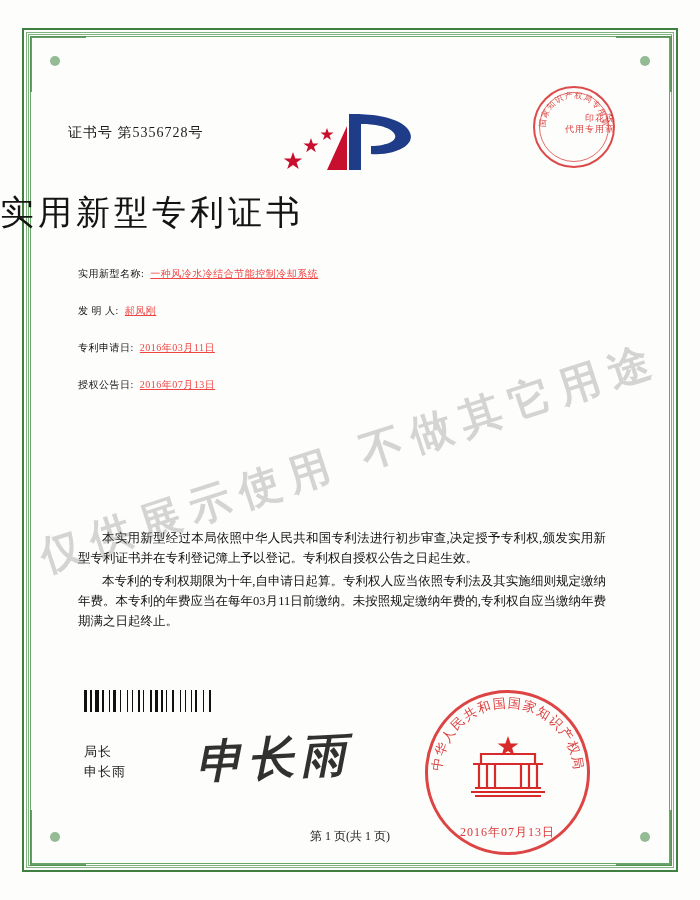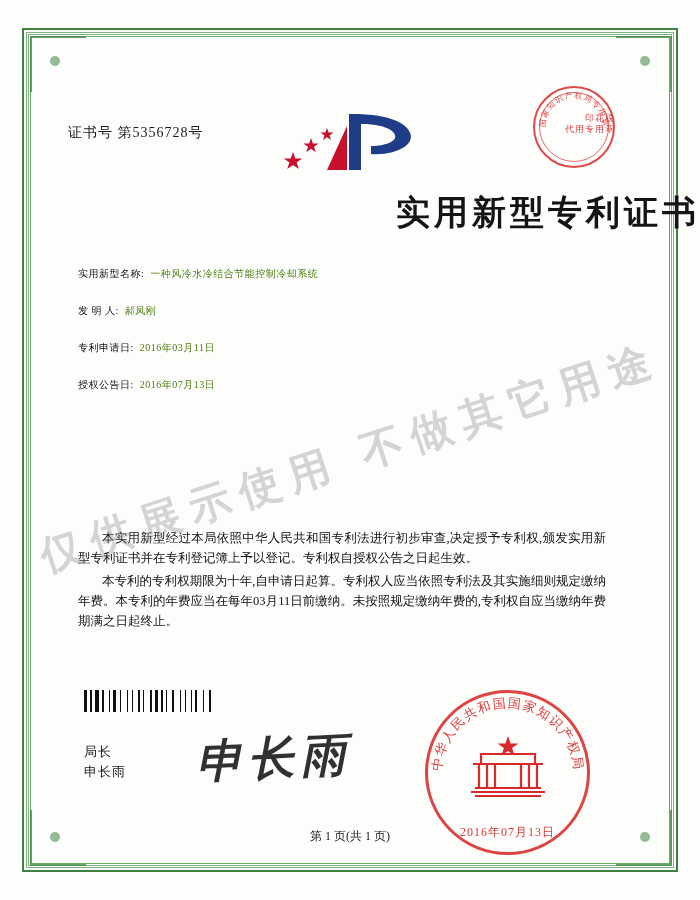--- a/index.html
+++ b/index.html
@@ -76,23 +76,23 @@
     top: 108px;
     width: 150px;
     height: 72px;
   }
 
   
   .doc-title {
     position: absolute;
     left: 0; right: 0;
     top: 190px;
-    text-align: right;
+    text-align: left;
     font-size: 34px;
-    font-weight: bold;
+    font-weight: normal;
     letter-spacing: 4px;
     color: #141414;
     font-family: "DejaVu Serif", "Liberation Serif", serif;
   }
 
   
   .cert-no {
     position: absolute;
     left: 68px;
     top: 124px;
@@ -113,22 +113,23 @@
     align-items: baseline;
     margin-bottom: 26px;
     white-space: nowrap;
   }
   .field-label {
     color: #111;
     letter-spacing: 0.5px;
   }
   .field-value {
     margin-left: 6px;
-    color: #4d7c0f;
+    color: #ef4444;
     letter-spacing: 0.5px;
+    text-decoration: underline;
   }
 
   
   .body-text {
     position: absolute;
     left: 78px;
     top: 528px;
     width: 540px;
     font-size: 12.5px;
     line-height: 1.62;

